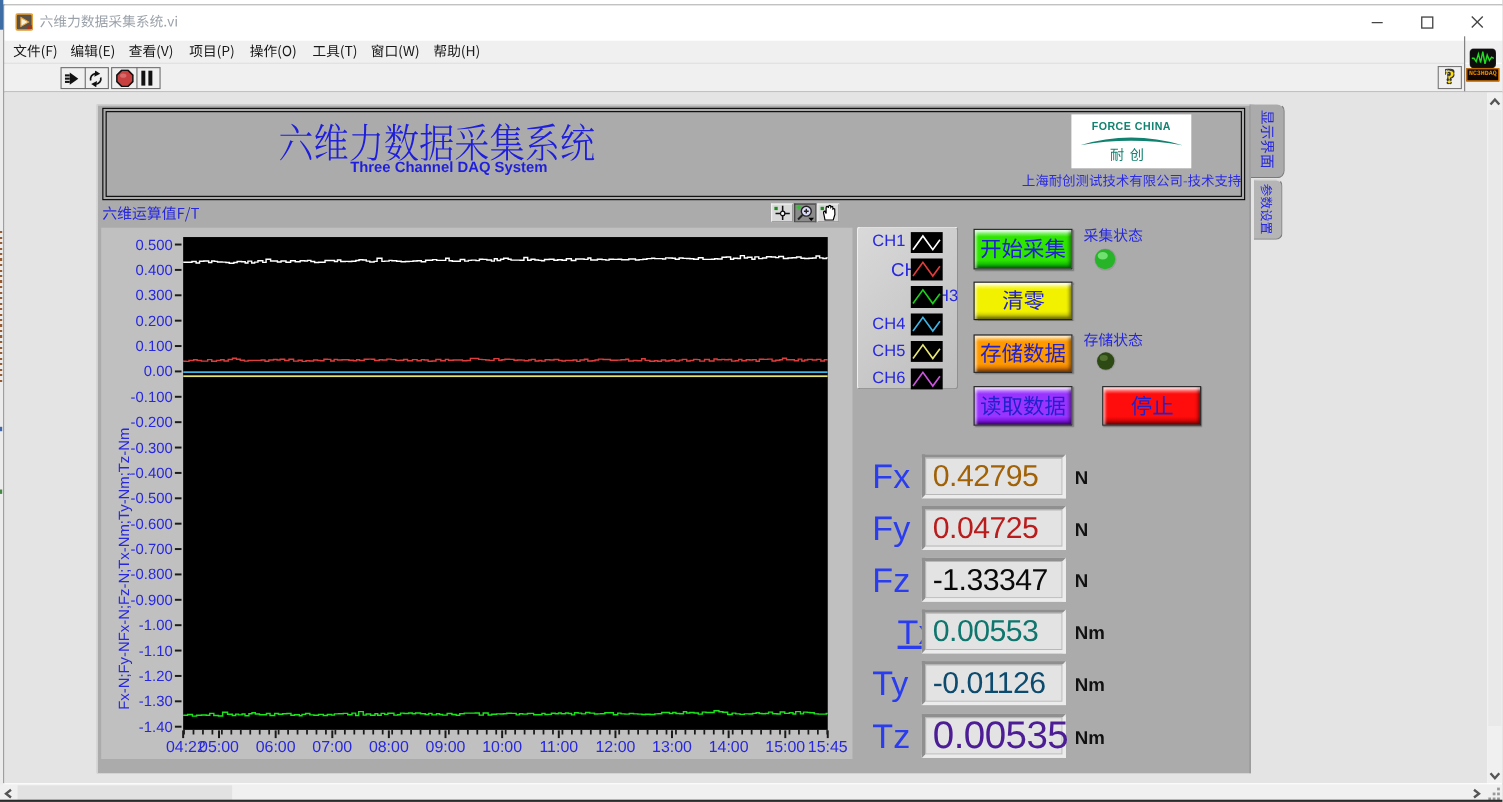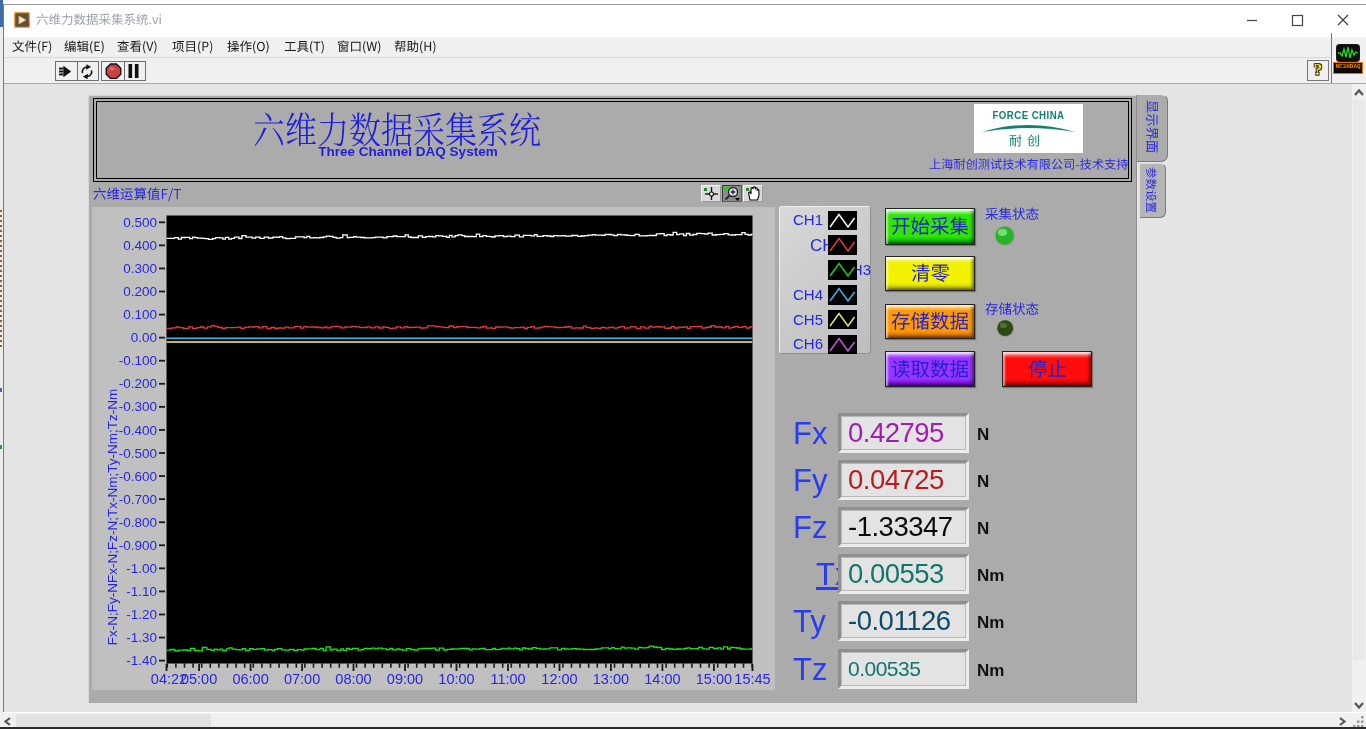--- a/index.html
+++ b/index.html
@@ -359,33 +359,33 @@
       <path d="M8.3 -4.7V-3.6H4.5V-2.6H8.3V-0.1C8.3 0.1 8.2 0.1 8 0.1C7.7 0.1 6.9 0.1 6 0.1C6.2 0.4 6.3 0.8 6.4 1.1C7.5 1.1 8.3 1.1 8.7 0.9C9.2 0.8 9.3 0.5 9.3 -0.1V-2.6H12.9V-3.6H9.3V-4.4C10.3 -5 11.3 -5.8 12.1 -6.6L11.4 -7.1L11.2 -7.1H5.7V-6.2H10.3C9.7 -5.6 9 -5.1 8.3 -4.7ZM5.2 -11.3C5 -10.8 4.8 -10.2 4.6 -9.6H0.9V-8.6H4.2C3.3 -6.7 2.1 -5 0.4 -3.8C0.6 -3.6 0.8 -3.2 0.9 -2.9C1.5 -3.3 2.1 -3.8 2.5 -4.3V1.1H3.6V-5.5C4.3 -6.5 4.8 -7.5 5.3 -8.6H12.7V-9.6H5.7C5.9 -10.1 6.1 -10.6 6.2 -11.1Z M17.4 -10.1C18 -9.5 18.6 -8.7 18.9 -8.2L19.7 -8.7C19.4 -9.2 18.7 -10 18.1 -10.6ZM19.9 -7.2V-6.3H22.4C21.5 -5.4 20.5 -4.6 19.5 -4C19.7 -3.8 20 -3.4 20.1 -3.2C20.5 -3.4 20.8 -3.7 21.1 -3.9V1H22V0.3H24.9V1H25.9V-4.9H22.3C22.8 -5.3 23.2 -5.8 23.7 -6.3H26.4V-7.2H24.4C25.2 -8.3 25.8 -9.4 26.3 -10.6L25.4 -10.9C25.2 -10.3 24.9 -9.7 24.5 -9.1V-9.8H23V-11.3H22V-9.8H20.3V-8.9H22V-7.2ZM23 -8.9H24.4C24.1 -8.3 23.7 -7.8 23.2 -7.2H23ZM22 -1.9H24.9V-0.5H22ZM22 -2.7V-4H24.9V-2.7ZM18.2 0.6C18.4 0.4 18.7 0.1 20.6 -1.1C20.5 -1.2 20.4 -1.6 20.4 -1.9L19 -1.1V-7H16.8V-6.1H18.2V-1.3C18.2 -0.7 17.9 -0.4 17.7 -0.2C17.8 -0.1 18.1 0.4 18.2 0.6ZM16.4 -11.4C15.8 -9.3 14.9 -7.2 13.8 -5.8C14 -5.6 14.3 -5.1 14.3 -4.9C14.7 -5.4 15.1 -5.9 15.4 -6.5V1H16.3V-8.3C16.7 -9.2 17 -10.2 17.3 -11.1Z M37 -10.4C37.6 -9.7 38.3 -8.7 38.6 -8L39.4 -8.6C39.1 -9.2 38.4 -10.2 37.8 -10.9ZM27.7 -9.1C28.3 -8.3 29.1 -7.2 29.4 -6.6L30.2 -7.1C29.9 -7.8 29.1 -8.8 28.4 -9.6ZM35 -11.3V-8.2L34.9 -7.4H31.8V-6.4H34.9C34.7 -4.1 33.9 -1.6 31.4 0.4C31.7 0.6 32 0.9 32.2 1.1C34.3 -0.6 35.2 -2.7 35.6 -4.6C36.4 -2.1 37.6 -0.1 39.4 1.1C39.6 0.8 39.9 0.4 40.1 0.2C38 -0.9 36.8 -3.4 36.1 -6.4H39.8V-7.4H35.9L36 -8.2V-11.3ZM27.4 -2.6 28 -1.8C28.7 -2.4 29.5 -3.2 30.3 -3.9V1.1H31.3V-11.4H30.3V-5.2C29.3 -4.2 28.2 -3.2 27.4 -2.6Z M45.6 -5.5C46.4 -5.1 47.4 -4.4 47.8 -3.9L48.7 -4.4C48.2 -5 47.3 -5.6 46.5 -6.1ZM44.1 -3.3V-0.6C44.1 0.5 44.5 0.8 46.1 0.8C46.5 0.8 48.9 0.8 49.3 0.8C50.6 0.8 50.9 0.4 51 -1.3C50.7 -1.4 50.3 -1.6 50.1 -1.7C50 -0.3 49.9 -0.1 49.2 -0.1C48.7 -0.1 46.6 -0.1 46.2 -0.1C45.3 -0.1 45.1 -0.2 45.1 -0.6V-3.3ZM46 -3.6C46.8 -2.9 47.7 -1.9 48.2 -1.2L49 -1.8C48.5 -2.4 47.6 -3.4 46.8 -4ZM50.6 -3.2C51.3 -2 52 -0.5 52.2 0.5L53.2 0.1C52.9 -0.8 52.2 -2.3 51.5 -3.5ZM42.6 -3.3C42.3 -2.2 41.9 -0.8 41.2 0.1L42.1 0.5C42.7 -0.4 43.2 -1.8 43.5 -3ZM46.8 -11.4C46.7 -10.7 46.6 -10.1 46.5 -9.4H41.3V-8.5H46.2C45.6 -6.7 44.3 -5.3 41.1 -4.5C41.3 -4.3 41.6 -3.9 41.7 -3.6C45.2 -4.6 46.6 -6.4 47.3 -8.5C48.3 -6.1 50.1 -4.4 52.7 -3.7C52.9 -4 53.2 -4.4 53.4 -4.6C51 -5.2 49.3 -6.5 48.4 -8.5H53.3V-9.4H47.5C47.7 -10.1 47.8 -10.7 47.8 -11.4Z" fill="#2727e0"></path>
     </svg>
   </div>
 <svg class="abs" style="left:996px;top:319px" width="19" height="19" viewBox="0 0 19 19">
 <circle cx="9.5" cy="9.5" r="8.7" fill="#9a9a9a"></circle>
     <circle cx="9.2" cy="9.2" r="7.9" fill="#2d4a14"></circle>
 <ellipse cx="7.4" cy="6.4" rx="3.7" ry="2.7" fill="#5a7a38" opacity="0.8"></ellipse>
   </svg>
 <div style="position:absolute;left:793px;top:416.5px;width:44px;height:36px;color:#2a3cf0;font-size:31px;line-height:34px;">Fx</div>
 <div style="position:absolute;left:838px;top:412.5px;width:131px;height:40px;background:#e3e3e3;border:3px solid;border-color:#8f8f8f #ececec #ececec #8f8f8f;box-shadow:inset 0 0 0 1px #b8b8b8;"></div>
-<div style="position:absolute;left:848px;top:418.5px;width:115px;height:28px;color:#a21caf;font-size:27.5px;line-height:28px;letter-spacing:-0.5px;">0.42795</div>
+<div style="position:absolute;left:848px;top:418.5px;width:115px;height:28px;color:#a16207;font-size:27.5px;line-height:28px;letter-spacing:-0.5px;">0.42795</div>
 <div style="position:absolute;left:977px;top:424.5px;width:40px;height:20px;color:#111;font-size:17px;font-weight:bold;">N</div>
 <div style="position:absolute;left:793px;top:463.7px;width:44px;height:36px;color:#2a3cf0;font-size:31px;line-height:34px;">Fy</div>
 <div style="position:absolute;left:838px;top:459.7px;width:131px;height:40px;background:#e3e3e3;border:3px solid;border-color:#8f8f8f #ececec #ececec #8f8f8f;box-shadow:inset 0 0 0 1px #b8b8b8;"></div>
 <div style="position:absolute;left:848px;top:465.7px;width:115px;height:28px;color:#b91c1c;font-size:27.5px;line-height:28px;letter-spacing:-0.5px;">0.04725</div>
 <div style="position:absolute;left:977px;top:471.7px;width:40px;height:20px;color:#111;font-size:17px;font-weight:bold;">N</div>
 <div style="position:absolute;left:793px;top:510.9px;width:44px;height:36px;color:#2a3cf0;font-size:31px;line-height:34px;">Fz</div>
 <div style="position:absolute;left:838px;top:506.9px;width:131px;height:40px;background:#e3e3e3;border:3px solid;border-color:#8f8f8f #ececec #ececec #8f8f8f;box-shadow:inset 0 0 0 1px #b8b8b8;"></div>
 <div style="position:absolute;left:848px;top:512.9px;width:115px;height:28px;color:#0a0a0a;font-size:27.5px;line-height:28px;letter-spacing:-0.5px;">-1.33347</div>
 <div style="position:absolute;left:977px;top:518.9px;width:40px;height:20px;color:#111;font-size:17px;font-weight:bold;">N</div>
 <div style="position:absolute;left:816px;top:558.1px;width:44px;height:36px;color:#2a3cf0;font-size:31px;line-height:34px;text-decoration:underline;">Tx</div>
 <div style="position:absolute;left:838px;top:554.1px;width:131px;height:40px;background:#e3e3e3;border:3px solid;border-color:#8f8f8f #ececec #ececec #8f8f8f;box-shadow:inset 0 0 0 1px #b8b8b8;"></div>
 <div style="position:absolute;left:848px;top:560.1px;width:115px;height:28px;color:#0f766e;font-size:27.5px;line-height:28px;letter-spacing:-0.5px;">0.00553</div>
 <div style="position:absolute;left:977px;top:566.1px;width:40px;height:20px;color:#111;font-size:17px;font-weight:bold;">Nm</div>
 <div style="position:absolute;left:793px;top:605.3px;width:44px;height:36px;color:#2a3cf0;font-size:31px;line-height:34px;">Ty</div>
 <div style="position:absolute;left:838px;top:601.3px;width:131px;height:40px;background:#e3e3e3;border:3px solid;border-color:#8f8f8f #ececec #ececec #8f8f8f;box-shadow:inset 0 0 0 1px #b8b8b8;"></div>
 <div style="position:absolute;left:848px;top:607.3px;width:115px;height:28px;color:#0c4a6e;font-size:27.5px;line-height:28px;letter-spacing:-0.5px;">-0.01126</div>
 <div style="position:absolute;left:977px;top:613.3px;width:40px;height:20px;color:#111;font-size:17px;font-weight:bold;">Nm</div>
 <div style="position:absolute;left:793px;top:652.5px;width:44px;height:36px;color:#2a3cf0;font-size:31px;line-height:34px;">Tz</div>
 <div style="position:absolute;left:838px;top:648.5px;width:131px;height:40px;background:#e3e3e3;border:3px solid;border-color:#8f8f8f #ececec #ececec #8f8f8f;box-shadow:inset 0 0 0 1px #b8b8b8;"></div>
-<div style="position:absolute;left:848px;top:654.5px;width:115px;height:28px;color:#0f766e;font-size:21px;line-height:28px;letter-spacing:-0.5px;">0.00535</div>
+<div style="position:absolute;left:848px;top:654.5px;width:115px;height:28px;color:#4c1d95;font-size:35px;line-height:28px;letter-spacing:-0.5px;">0.00535</div>
 <div style="position:absolute;left:977px;top:660.5px;width:40px;height:20px;color:#111;font-size:17px;font-weight:bold;">Nm</div>
 </body></html>

